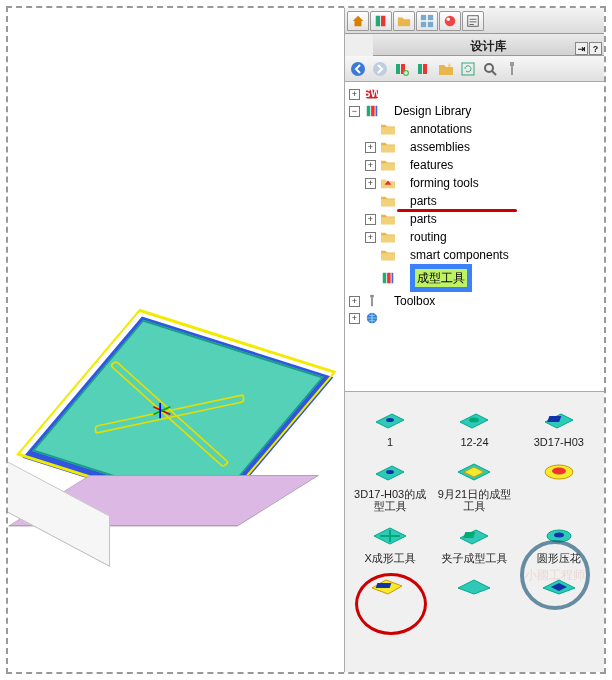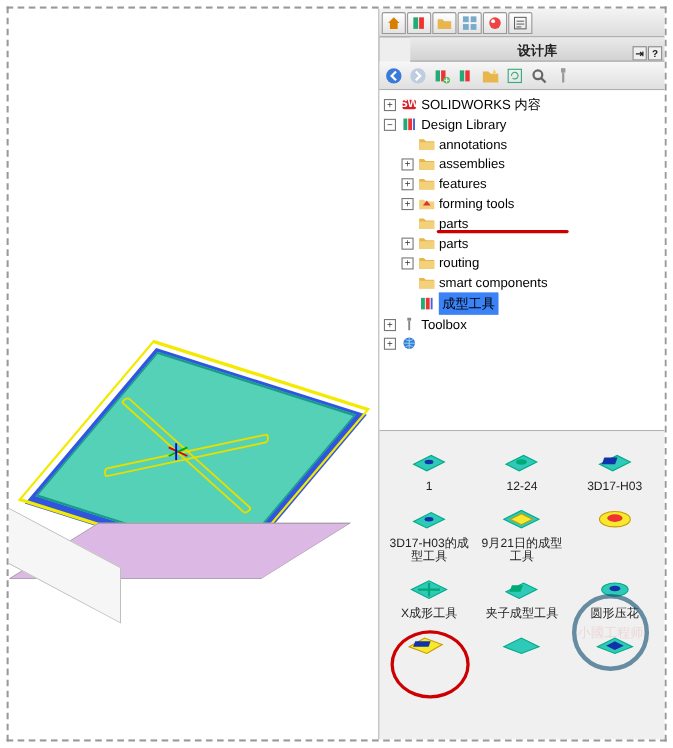--- a/index.html
+++ b/index.html
@@ -15,23 +15,23 @@
 .tp-title-ctrls span { width:13px; height:13px; border:1px solid #888; background:#f0f0f0; font-size:9px; display:flex; align-items:center; justify-content:center; cursor:pointer; }
 .tp-toolbar { height:26px; background:linear-gradient(#f7f7f7,#e0e0e0); border-bottom:1px solid #aaa; display:flex; align-items:center; padding:0 4px; gap:4px; }
 .tp-toolbar .tb-btn { width:18px; height:18px; display:flex; align-items:center; justify-content:center; cursor:pointer; }
 .tp-toolbar .tb-btn svg { width:16px; height:16px; }
 .tree { flex:0 0 auto; height:310px; background:#fff; border-bottom:1px solid #aaa; overflow:auto; padding:4px 2px; }
 .tree ul { list-style:none; }
 .tree li { white-space:nowrap; line-height:18px; display:flex; align-items:center; }
 .tree li > .ind { display:inline-block; }
 .exp { width:11px; height:11px; border:1px solid #777; background:#fff; display:inline-flex; align-items:center; justify-content:center; font-size:9px; line-height:1; color:#333; margin-right:4px; cursor:pointer; }
 .exp.none { border:none; background:none; }
-.ticon { width:16px; height:16px; display:inline-flex; align-items:center; justify-content:center; margin-right:3px; }
+.ticon { width:16px; height:16px; display:inline-flex; align-items:center; justify-content:center; margin-right:14px; }
 .ticon svg { width:14px; height:14px; }
-.sel { background:#3b82f6; border:1px solid #3b82f6; padding:0 2px; }
+.sel { background:#bef264; border:5px solid #3b82f6; padding:0 2px; }
 .folder-svg { width:14px; height:12px; }
 .content { flex:1; background:#f0f0f0; overflow:auto; }
 .grid { display:grid; grid-template-columns:repeat(3,1fr); gap:4px 2px; padding:10px 4px; }
 .gitem { display:flex; flex-direction:column; align-items:center; text-align:center; cursor:pointer; padding:2px; }
 .gitem .thumb { width:48px; height:28px; display:flex; align-items:center; justify-content:center; margin-bottom:4px; }
 .gitem .lbl { font-size:11px; color:#222; line-height:12px; word-break:break-all; }
 .circle-mark { position:absolute; width:72px; height:62px; border:3px solid #c00; border-radius:50%; pointer-events:none; }
 .underline-mark { position:absolute; height:3px; background:#c00; pointer-events:none; border-radius:2px; }
 
 .iso { position:absolute; left:-40px; top:230px; width:420px; height:420px; transform:scale(0.85); }
@@ -177,21 +177,20 @@
       <ul>
         <li>
           <span class="ind" style="width:2px"></span>
           <span class="exp">+</span>
           <span class="ticon">
               <svg viewBox="0 0 16 16">
                 <rect x="1" y="3" width="14" height="10" rx="2" fill="#d6202a"></rect>
                 <text x="8" y="11" font-size="7" fill="#fff" text-anchor="middle" font-weight="bold">SW</text>
               </svg>
             </span>
-          <span>SOLIDWORKS 内容</span>
         </li>
         <li>
           <span class="ind" style="width:2px"></span>
           <span class="exp">−</span>
           <span class="ticon">
               <svg viewBox="0 0 16 16">
                 <rect x="2" y="2" width="4" height="12" fill="#2a7"></rect>
                 <rect x="7" y="2" width="4" height="12" fill="#e33"></rect>
                 <rect x="12" y="2" width="2" height="12" fill="#46d"></rect>
               </svg>

